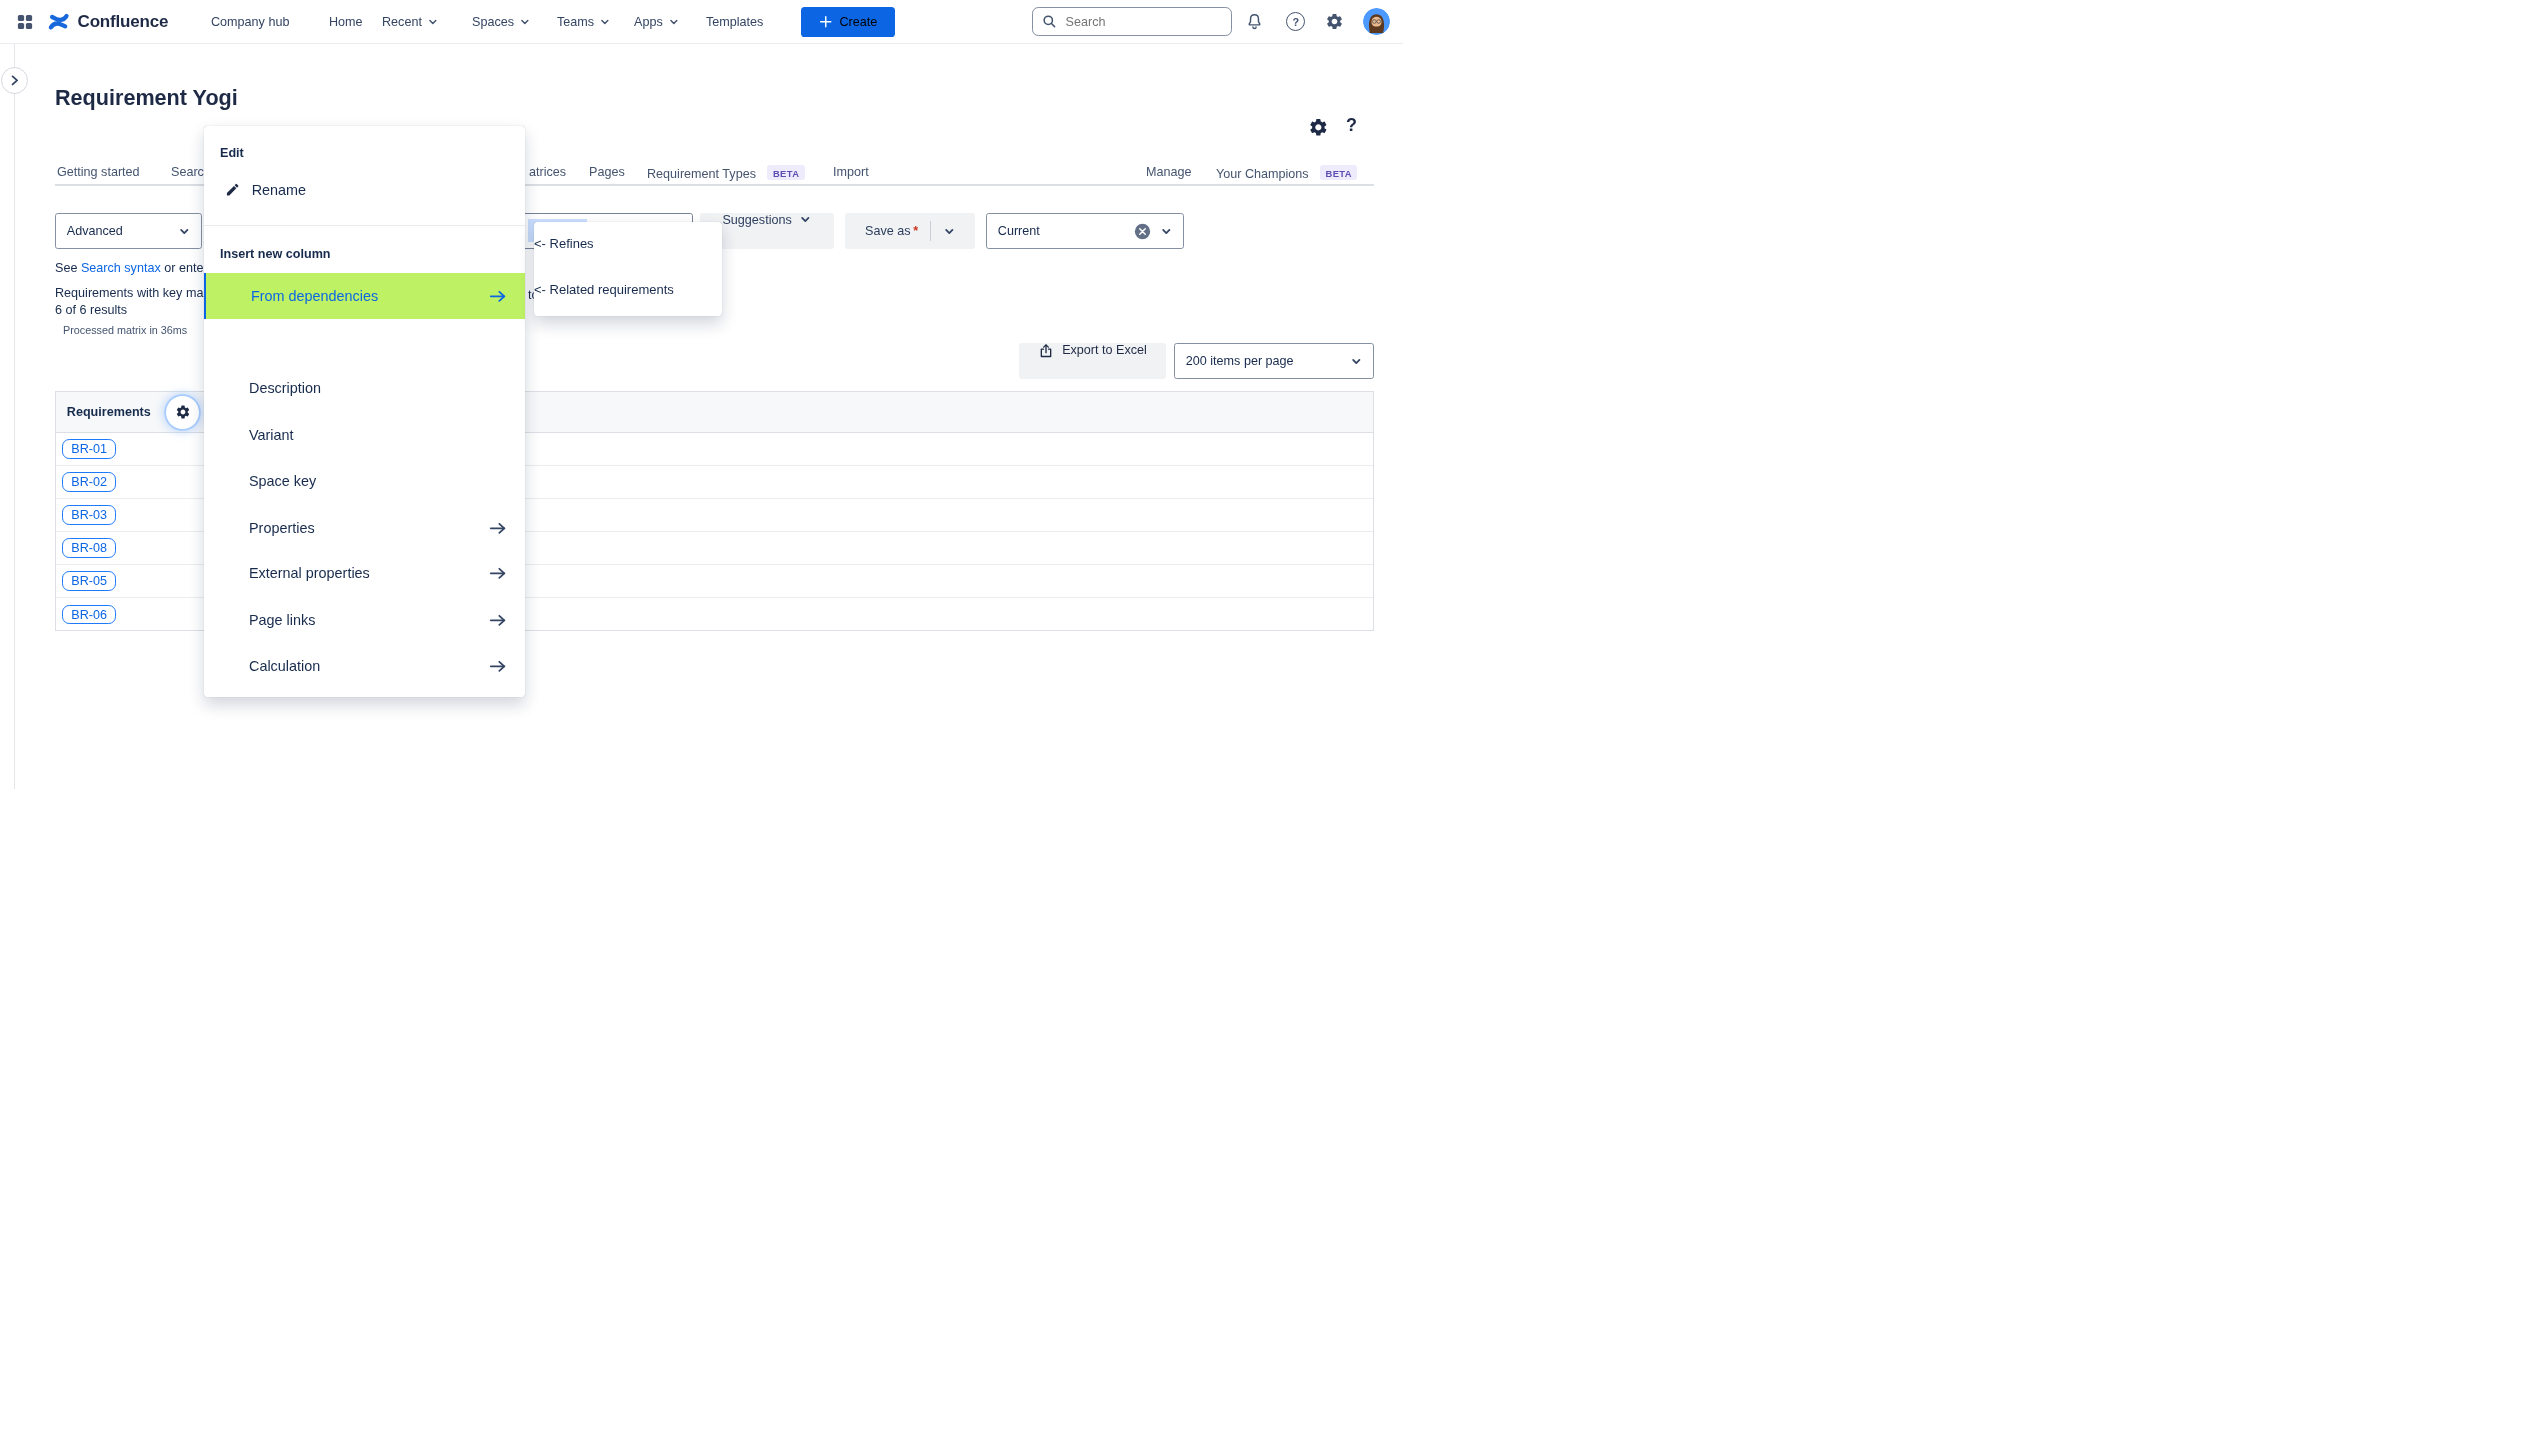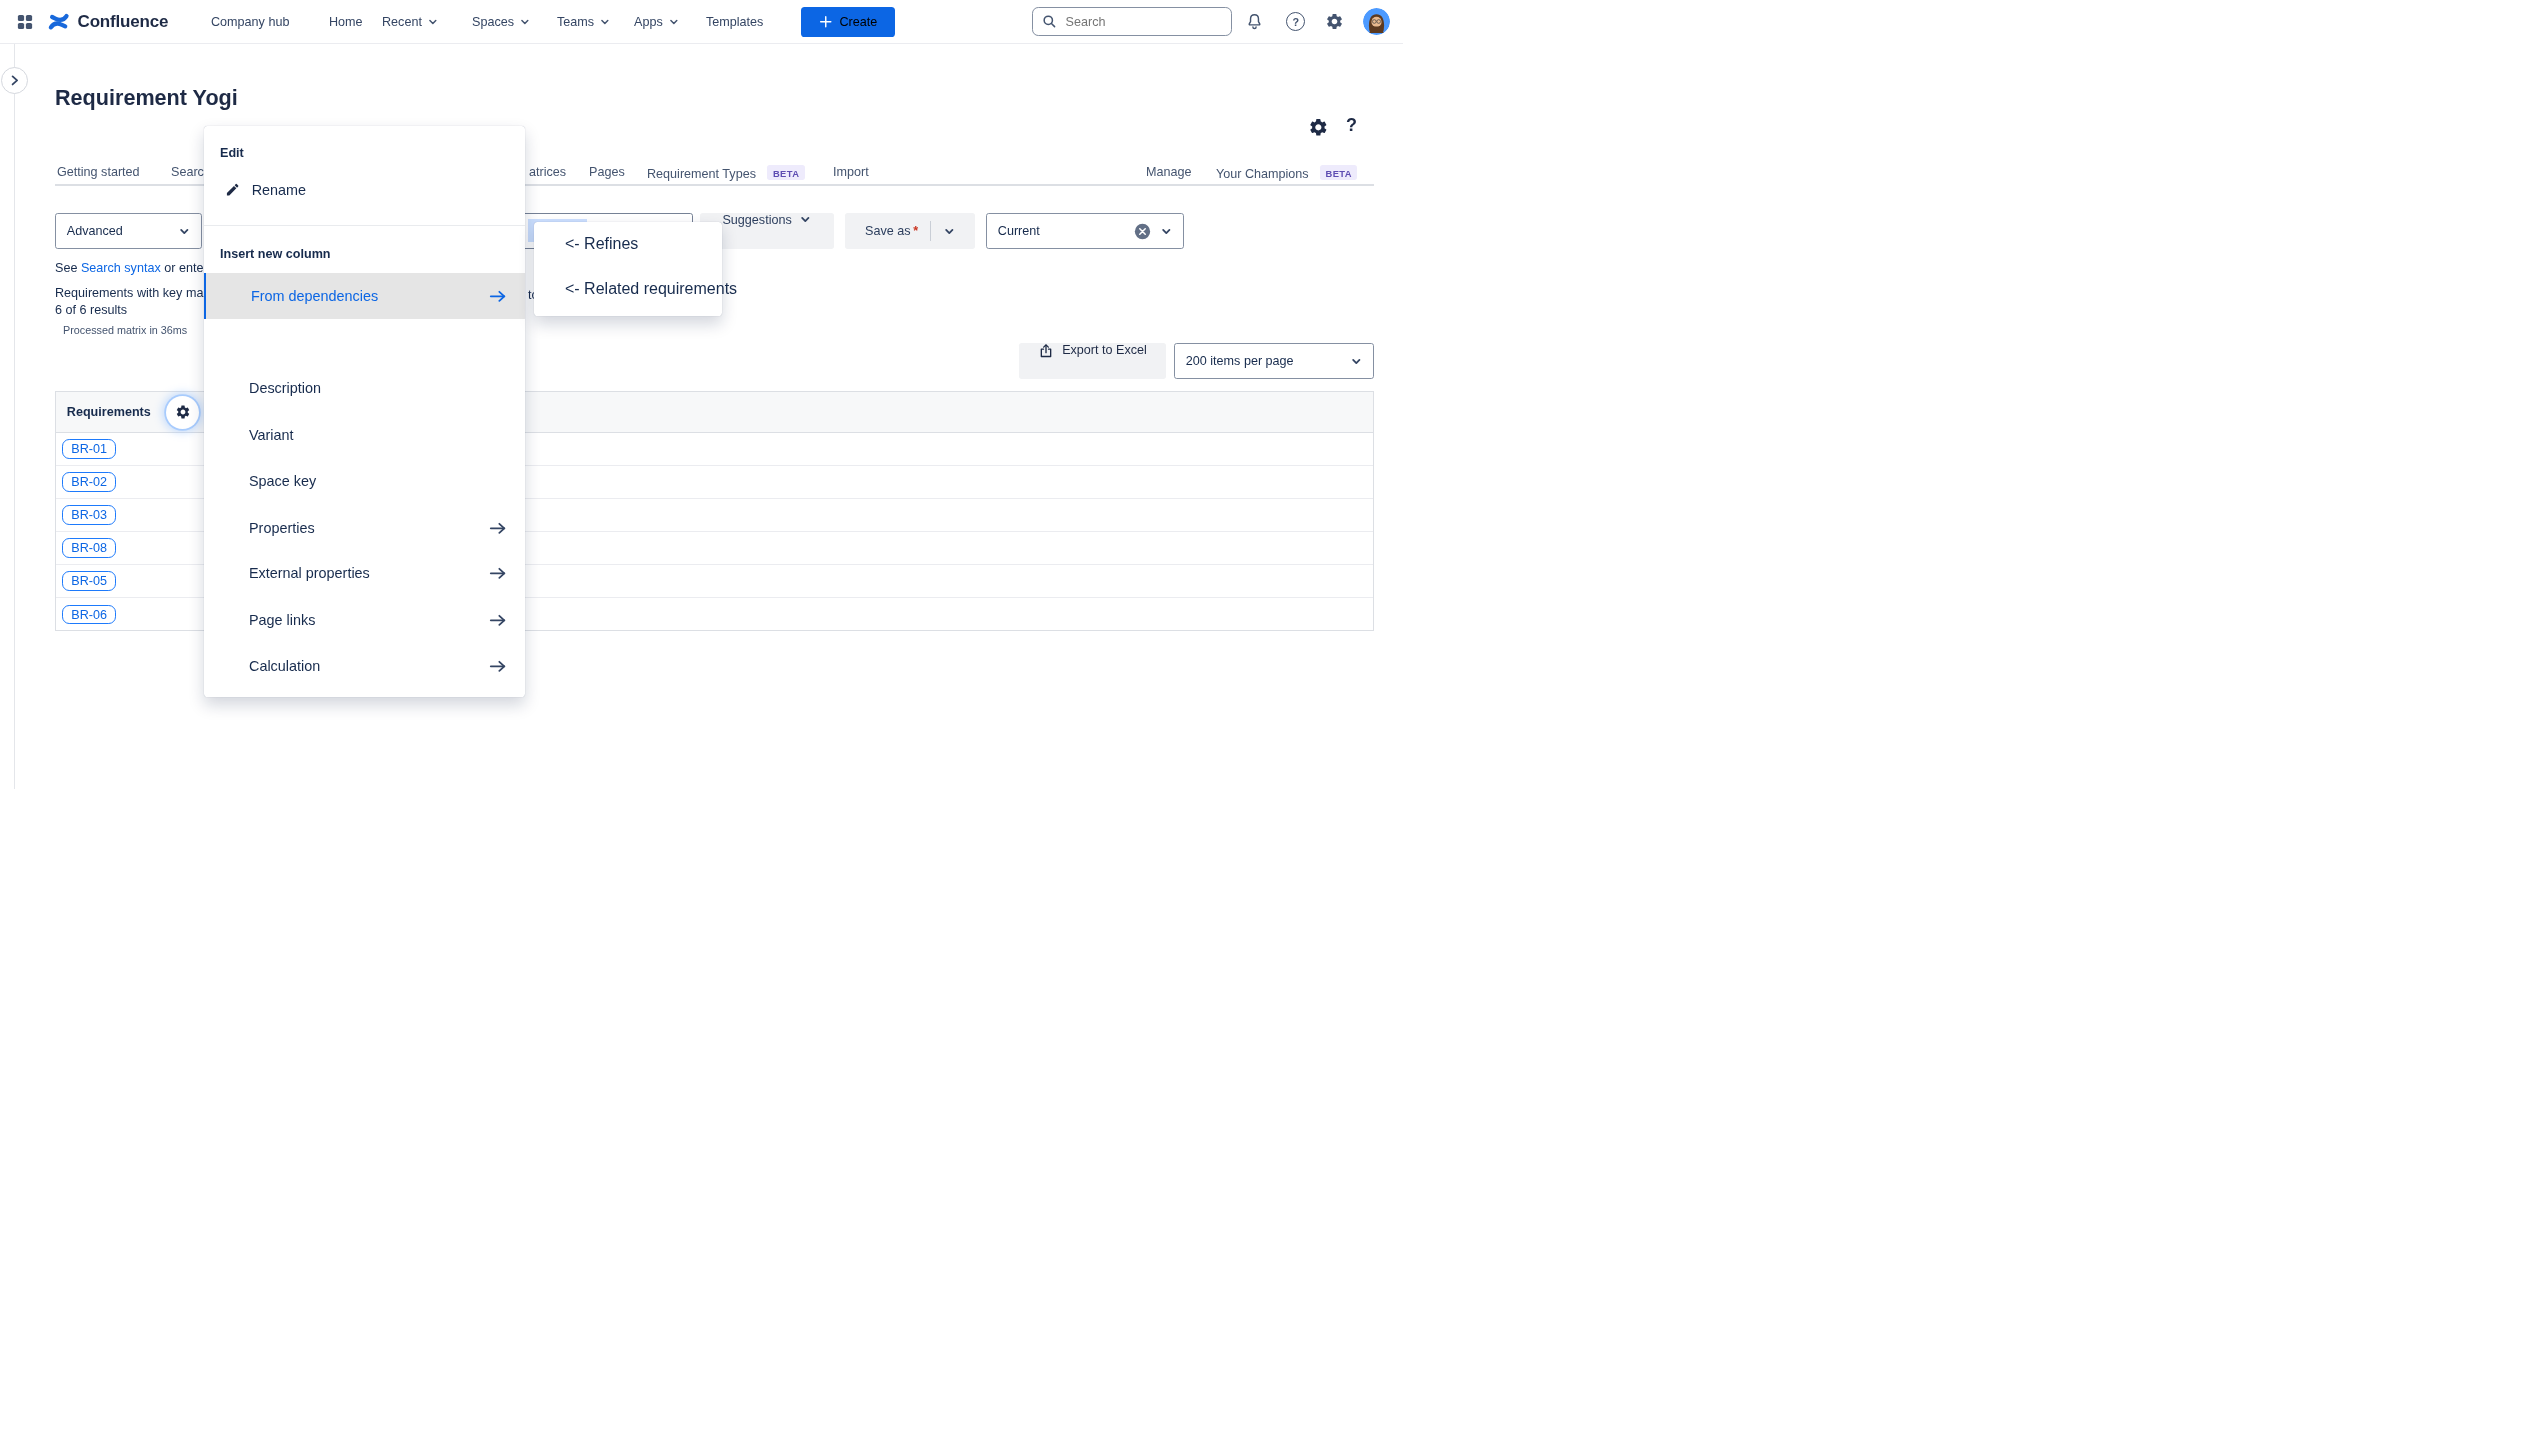--- a/index.html
+++ b/index.html
@@ -72,31 +72,31 @@
     font-size:12.6px;font-weight:500;background:#fff;cursor:pointer}
 
   
   .menu{position:absolute;left:204px;top:126px;width:321px;height:571px;background:#fff;border-radius:3.6px;z-index:50;
     box-shadow:0 7.2px 16px rgba(9,30,66,.18),0 0 0.9px rgba(9,30,66,.32)}
   .menu-header{position:absolute;left:16px;font-size:12.6px;font-weight:700;color:#172B4D}
   .menu-divider{position:absolute;left:0;top:99px;width:100%;height:0.9px;background:#E9EBEE}
   .mi{position:absolute;left:0;width:321px;height:46px;display:flex;align-items:center;box-sizing:border-box;
     padding-left:45px;padding-right:18px;font-size:14.4px;color:#172B4D;cursor:pointer}
   .mi .arrow{margin-left:auto;color:#344563}
-  .mi.active{background:#e5e5e5;color:#0C66E4;border-left:2.7px solid #0C66E4;}
+  .mi.active{background:#bef264;color:#0C66E4;border-left:2.7px solid #0C66E4;}
   .mi.active .arrow{color:#0C66E4}
   .rename-row{position:absolute;left:0;top:47px;width:321px;height:34px;display:flex;align-items:center;cursor:pointer;
     font-size:14.4px;color:#172B4D}
   .rename-row .pencil{margin-left:20.7px;margin-right:11.7px;color:#1E2A45}
 
   
   .submenu{position:absolute;left:534px;top:222px;width:188px;height:94px;background:#fff;border-radius:3.6px;z-index:60;
     box-shadow:0 7.2px 16px rgba(9,30,66,.18),0 0 0.9px rgba(9,30,66,.32)}
-  .smi{position:absolute;left:0;width:188px;height:36px;display:flex;align-items:center;padding-left:31px;
-    box-sizing:border-box;font-size:16px;color:#172B4D;cursor:pointer;white-space:nowrap}
+  .smi{position:absolute;left:0;width:188px;height:36px;display:flex;align-items:center;padding-left:0;
+    box-sizing:border-box;font-size:13px;color:#172B4D;cursor:pointer;white-space:nowrap}
 </style>
 </head>
 <body>
 
 <div class="nav">
   <div class="navicon" style="left:14.4px">
     <svg width="16" height="16" viewBox="0 0 18 18" fill="#44546F">
       <rect x="1" y="1" width="7" height="7" rx="1.8"></rect>
         <rect x="10" y="1" width="7" height="7" rx="1.8"></rect>
       <rect x="1" y="10" width="7" height="7" rx="1.8"></rect>

